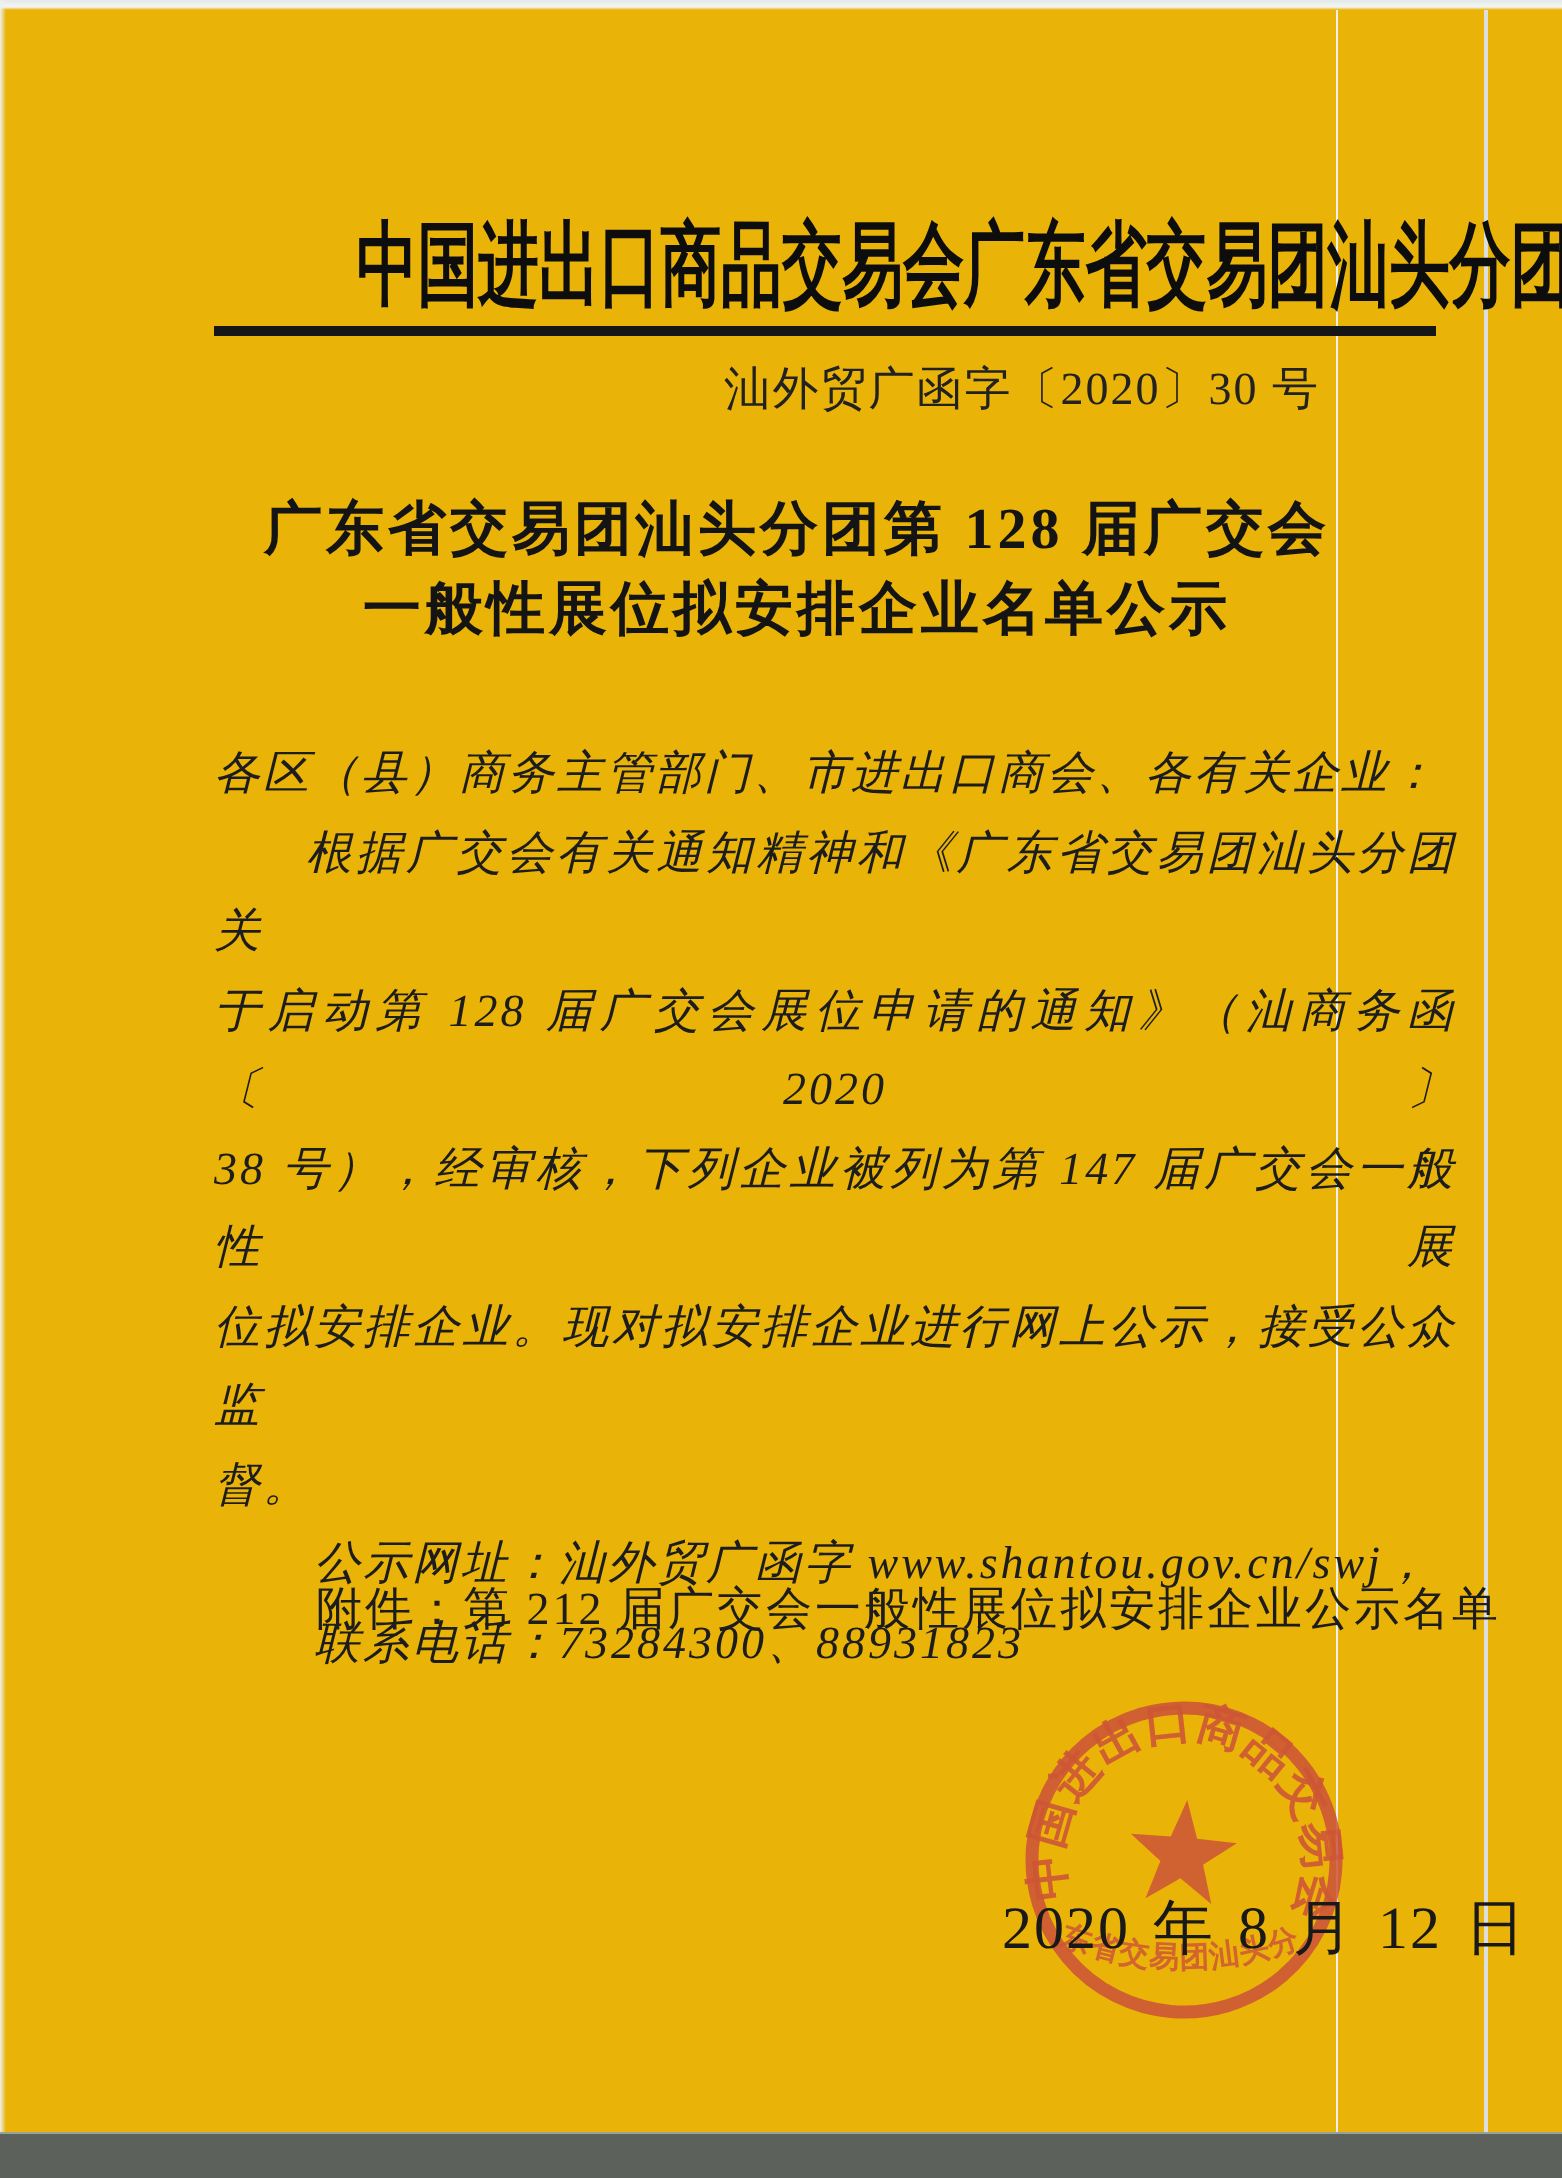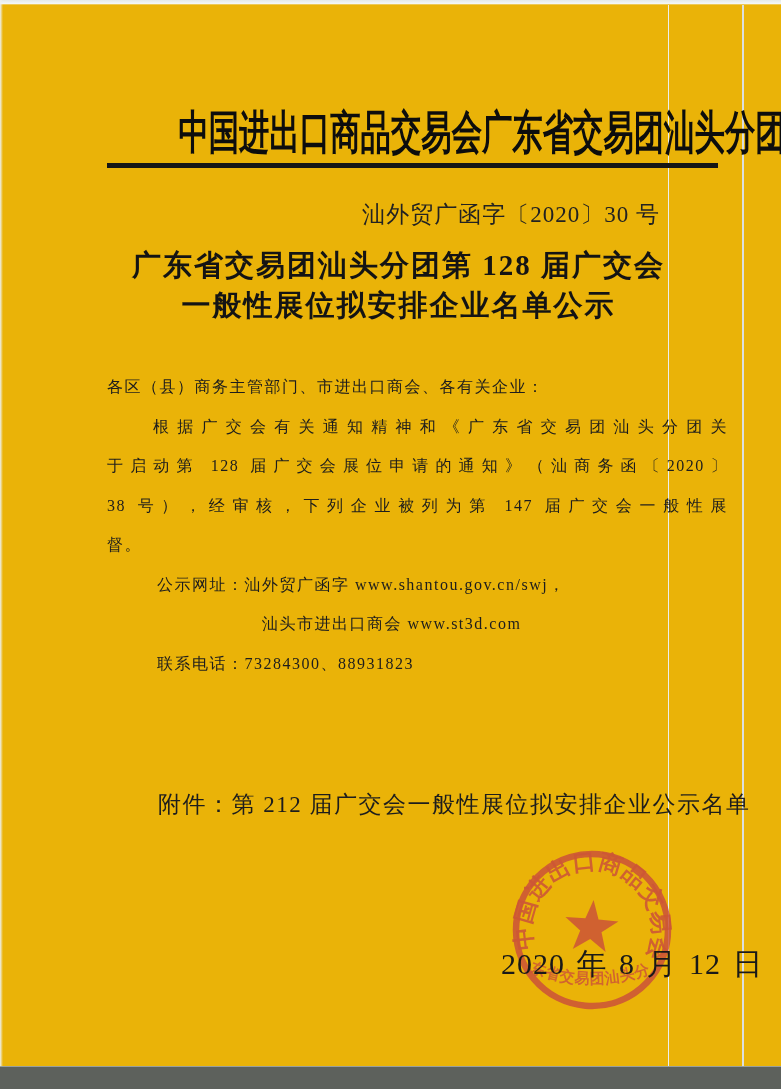--- a/index.html
+++ b/index.html
@@ -51,36 +51,37 @@
     transform-origin: center;
     letter-spacing: 0px;
   }
   .header-rule {
     position: absolute; left: 107px; top: 163px; width: 611px; height: 5px;
     background: #161616;
   }
   .doc-number {
     position: absolute; top: 179px; left: 0; width: 660px;
     text-align: right;
-    font-size: 23px; letter-spacing: 1px; color: #222; margin-top: 20px;
+    font-size: 23px; letter-spacing: 1px; color: #222;
   }
 
   
   .notice-title {
     position: absolute; top: 245px; left: 8px; width: 781px;
     text-align: center;
     font-size: 29px; font-weight: bold; color: #141414;
     line-height: 40px; letter-spacing: 2px;
   }
 
   
   .body-block {
     position: absolute; left: 107px; top: 367px; width: 621px;
-    font-size: 16px; line-height: 39.5px; letter-spacing: 1.5px;
+    font-size: 23px; line-height: 39.5px; letter-spacing: 1.5px;
     color: #1d1d1d;
+    font-style: italic;
   }
   .bline { min-height: 39.5px; }
   .indent2 { text-indent: 46px; }
   .fill { text-align: justify; text-align-last: justify; }
   .pad-label { padding-left: 50px; }
   .pad-value { padding-left: 155px; }
 
   .attachment {
     position: absolute; left: 107px; top: 789px; width: 660px;
     font-size: 23px; letter-spacing: 1.5px; color: #1d1d1d;
@@ -119,23 +120,23 @@
   <div class="notice-title">
     <div>广东省交易团汕头分团第 128 届广交会</div>
     <div>一般性展位拟安排企业名单公示</div>
   </div>
 
   <div class="body-block">
     <div class="bline">各区（县）商务主管部门、市进出口商会、各有关企业：</div>
     <div class="bline indent2 fill">根据广交会有关通知精神和《广东省交易团汕头分团关</div>
     <div class="bline fill">于启动第 128 届广交会展位申请的通知》（汕商务函〔2020〕</div>
     <div class="bline fill">38 号），经审核，下列企业被列为第 147 届广交会一般性展</div>
+    <div class="bline fill">位拟安排企业。现对拟安排企业进行网上公示，接受公众监</div>
     <div class="bline">督。</div>
     <div class="bline pad-label">公示网址：汕外贸广函字 www.shantou.gov.cn/swj，</div>
-    <div class="bline pad-value">汕头市进出口商会 www.st3d.com</div>
     <div class="bline pad-label">联系电话：73284300、88931823</div>
   </div>
 
   <div class="attachment">附件：第 212 届广交会一般性展位拟安排企业公示名单</div>
 
   <svg class="seal" viewBox="0 0 170 170">
     <g transform="rotate(5 85 85)" fill="#cb4f3a" stroke="none">
       <circle cx="85" cy="85" r="76" fill="none" stroke="#cb4f3a" stroke-width="6.5" stroke-opacity="0.9"></circle>
       <polygon fill-opacity="0.88" points="84,55 90.6,73.9 110.6,74.3 94.7,86.5 100.5,105.7 84,94.2 67.5,105.7 73.3,86.5 57.4,74.3 77.4,73.9"></polygon>
       <defs>

